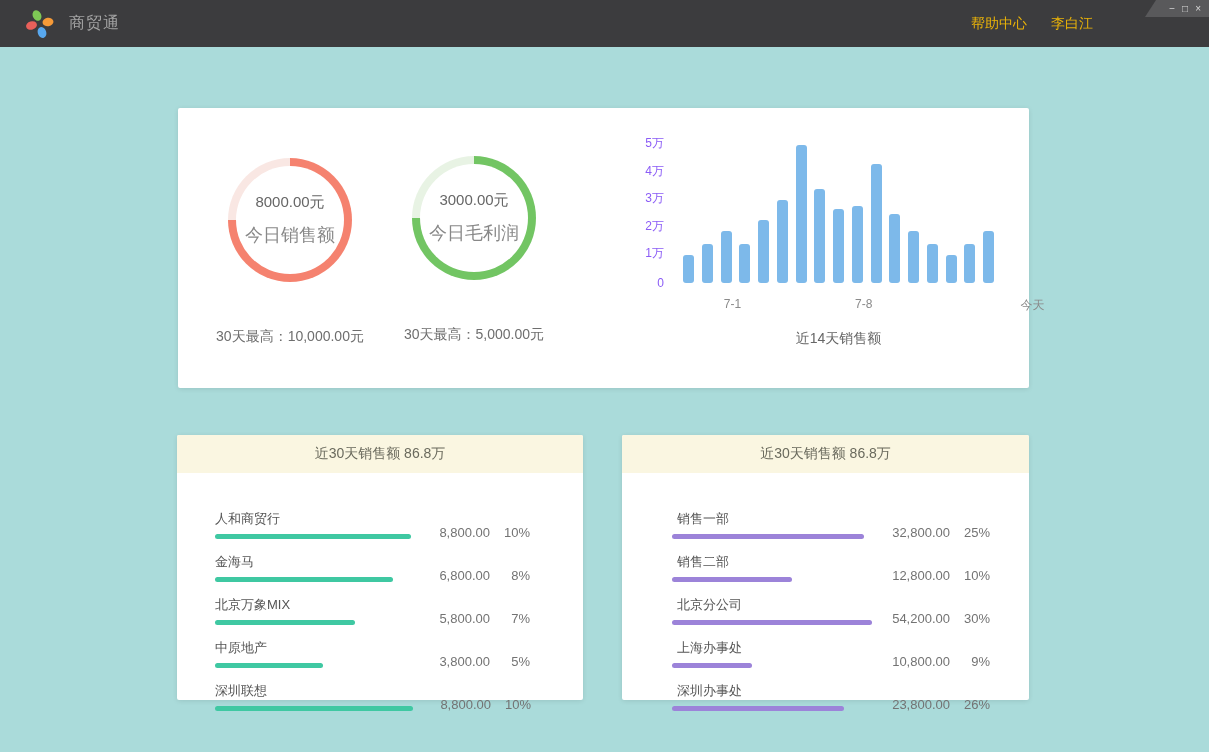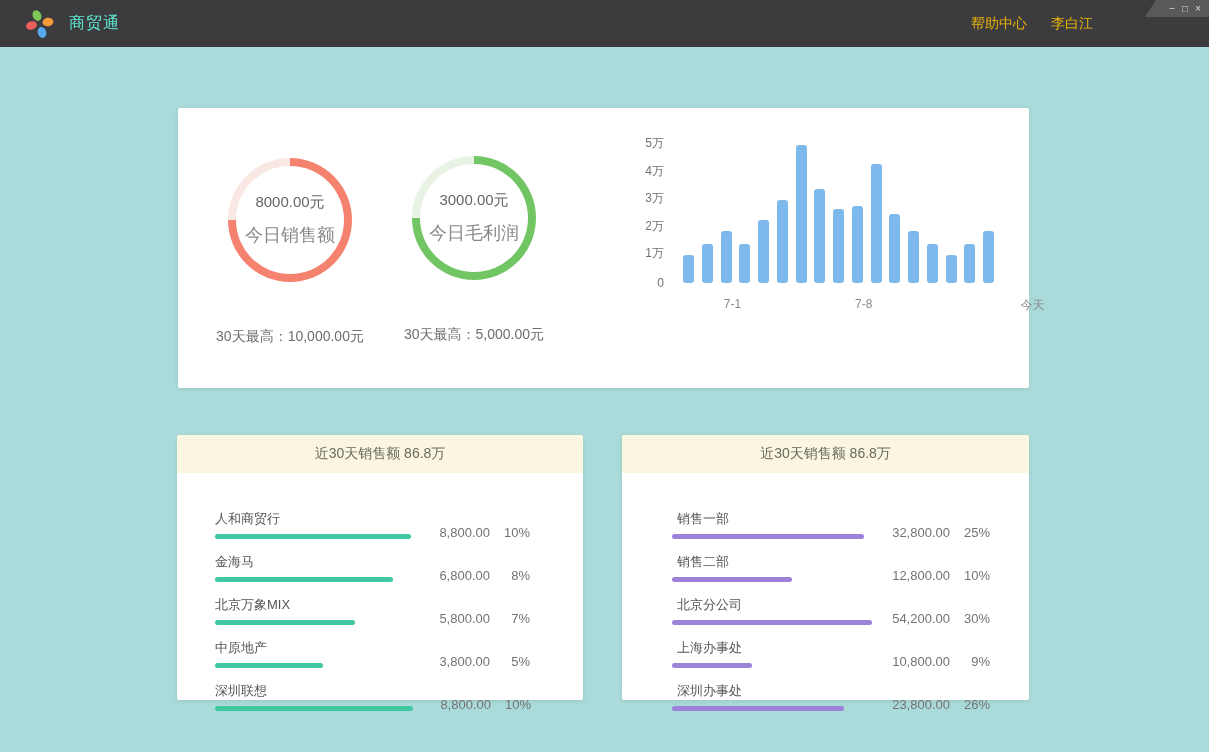--- a/index.html
+++ b/index.html
@@ -2,21 +2,21 @@
 <html><head>
 <meta charset="utf-8">
 <style>
   * { margin:0; padding:0; box-sizing:border-box; }
   html,body { width:1209px; height:752px; overflow:hidden; }
   body { font-family:"Liberation Sans","DejaVu Sans",sans-serif; background:#aadbda; position:relative; }
 
   
   .topbar { position:absolute; left:0; top:0; width:1209px; height:47px; background:#3c3c3e; display:flex; align-items:center; }
   .brand-logo { width:30px; height:30px; margin-left:25px; }
-  .brand-name { color:#5eead4; font-size:16px; margin-left:14px; letter-spacing:1px; }
+  .brand-name { color:#a3a3a3; font-size:16px; margin-left:14px; letter-spacing:1px; }
   .topbar-menu { position:absolute; right:116px; top:0; height:47px; display:flex; align-items:center; gap:24px; }
   .topbar-link { color:#eab308; font-size:14px; cursor:pointer; }
   .win-controls { position:absolute; right:0; top:0; width:64px; height:17px; background:#59595b; clip-path:polygon(11px 0,100% 0,100% 100%,0 100%); display:flex; align-items:center; justify-content:flex-end; gap:7px; padding-right:8px; }
   .win-btn { color:#d9d9d9; font-size:10px; line-height:10px; cursor:pointer; }
 
   
   .card { position:absolute; background:#ffffff; box-shadow:0 1px 5px rgba(0,0,0,0.10); border-radius:2px; }
   .hero-card { left:178px; top:108px; width:851px; height:280px; }
   .list-card-l { left:177px; top:435px; width:406px; height:265px; }
   .list-card-r { left:622px; top:435px; width:407px; height:265px; }
@@ -26,21 +26,21 @@
   .gauge-1 { left:20px; top:50px; }
   .gauge-2 { left:204px; top:48px; }
   .ring { position:relative; width:124px; height:124px; border-radius:50%; margin:0 auto; }
   .ring-hole { position:absolute; left:8px; top:8px; width:108px; height:108px; border-radius:50%; background:#ffffff; display:flex; flex-direction:column; align-items:center; justify-content:center; gap:11px; transform:translateY(0); }
   .ring-value { font-size:15px; color:#666666; }
   .ring-caption { font-size:18px; color:#888888; }
   .gauge-footnote { margin-top:46px; font-size:14px; color:#6e6e6e; }
 
   
   .y-axis { position:absolute; left:438px; top:37px; width:48px; height:138px; }
-  .ytick { position:absolute; right:0; font-size:12px; color:#737373; text-align:right; }
+  .ytick { position:absolute; right:0; font-size:12px; color:#8b5cf6; text-align:right; }
   .bar-plot { position:absolute; left:505px; top:37px; width:311px; height:138px; display:flex; align-items:flex-end; justify-content:space-between; }
   .bar { width:11px; border-radius:3px; }
   .x-axis { position:absolute; left:505px; top:189px; width:311px; height:16px;margin-left:44px; }
   .xtick { position:absolute; transform:translateX(-50%); font-size:12px; color:#8a8a8a; white-space:nowrap; }
   .chart-title { position:absolute; left:505px; top:222px; width:311px; text-align:center; font-size:14px; color:#666666; }
 
   
   .card-header { height:38px; background:#faf6e1; border-radius:2px 2px 0 0; display:flex; align-items:center; justify-content:center; font-size:14px; color:#6a6a5d; }
   .card-body { padding-top:37px; }
   .list-card-l .card-body { padding-left:38px; padding-right:53px; }
@@ -123,20 +123,21 @@
       <div class="bar" style="height: 38.6px; background: rgb(125, 185, 234);"></div>
       <div class="bar" style="height: 27.6px; background: rgb(125, 185, 234);"></div>
       <div class="bar" style="height: 38.6px; background: rgb(125, 185, 234);"></div>
       <div class="bar" style="height: 52.4px; background: rgb(125, 185, 234);"></div>
     </div>
   <div class="x-axis">
       <div class="xtick" style="left: 5.5px;">7-1</div>
       <div class="xtick" style="left: 136.75px;">7-8</div>
       <div class="xtick" style="left: 305.5px;">今天</div>
     </div>
+  <div class="chart-title">近14天销售额</div>
 </div>
 
 <div class="card list-card-l">
   <div class="card-header">
     <span class="card-title">近30天销售额 86.8万</span>
   </div>
   <div class="card-body">
   <div class="row">
     <div class="row-left">
       <div class="row-name">人和商贸行</div>

